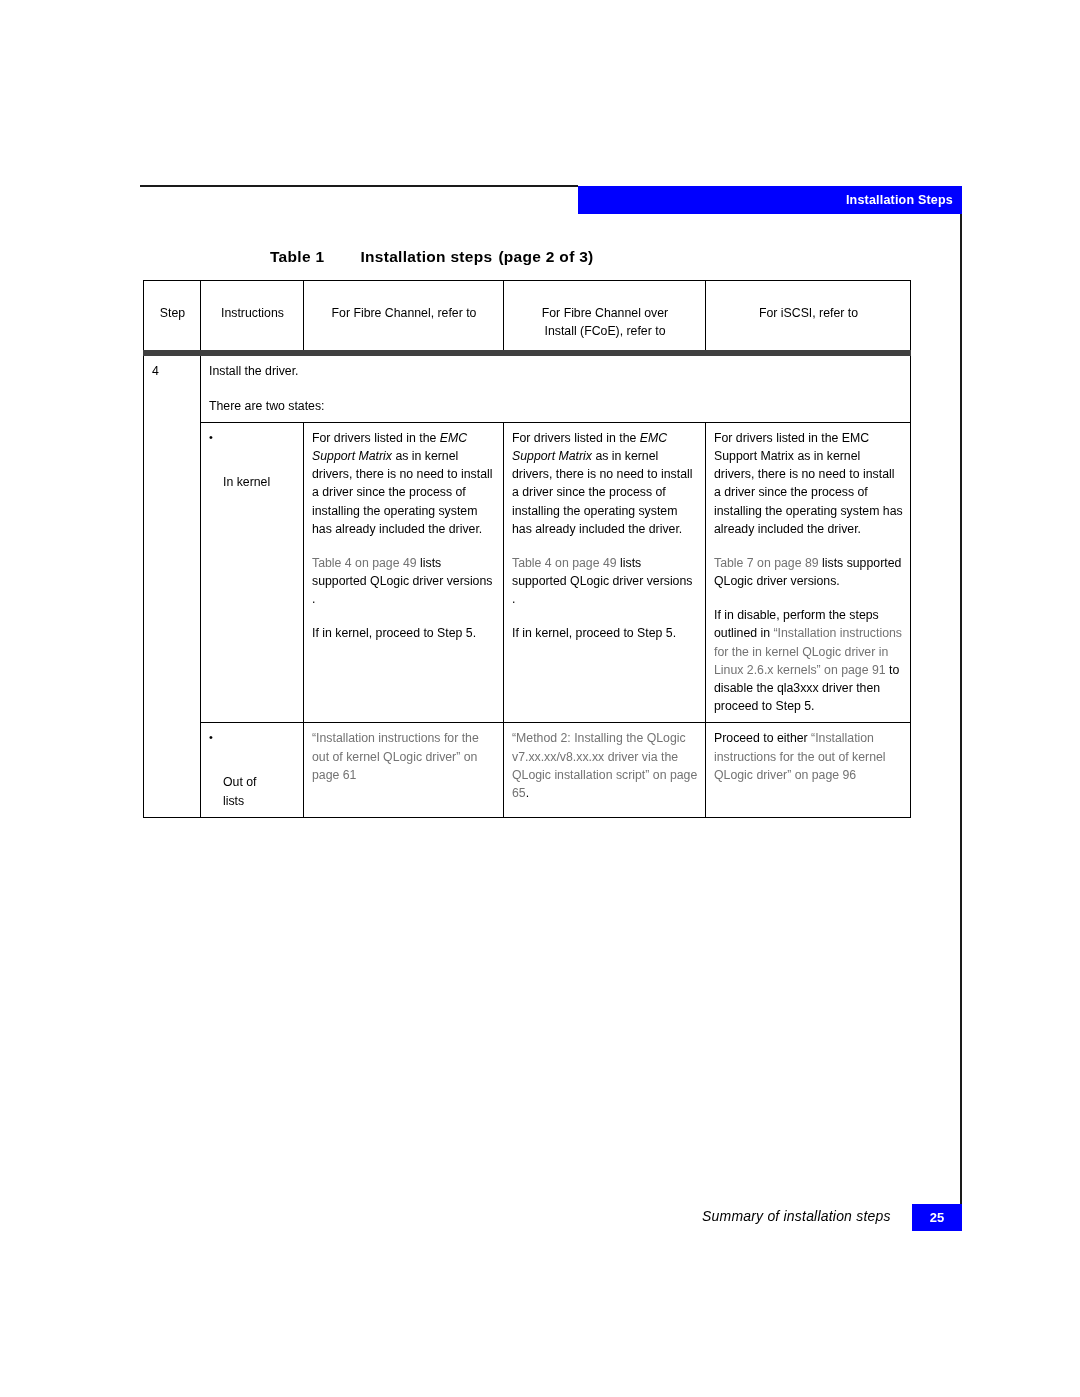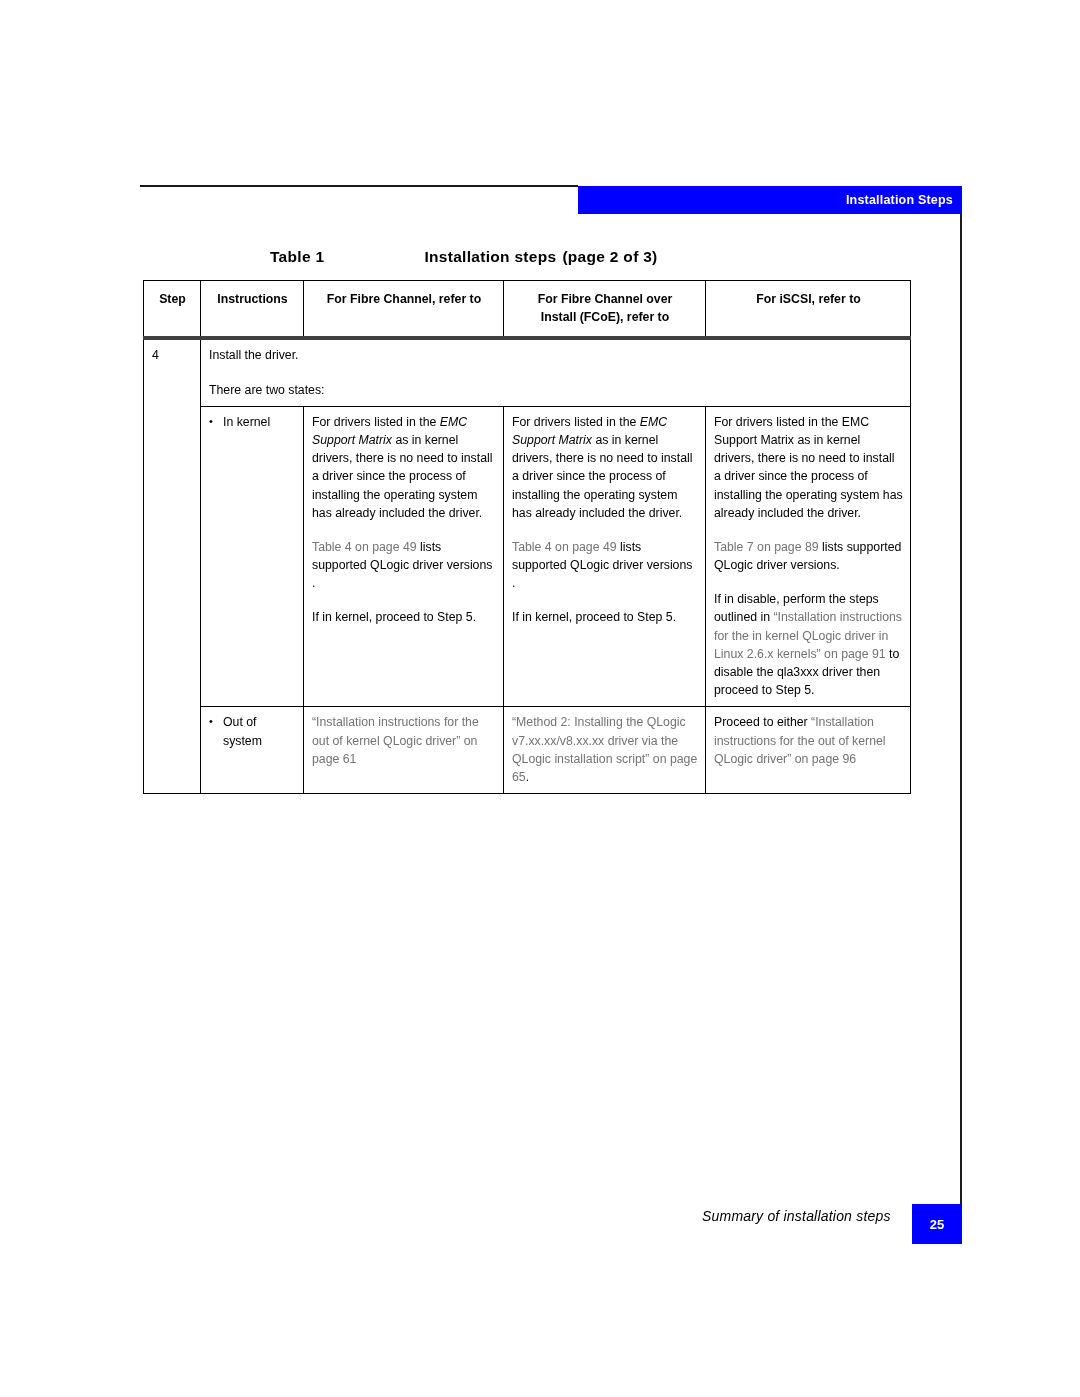--- a/index.html
+++ b/index.html
@@ -54,21 +54,21 @@
   
   .table-caption {
     position: absolute;
     left: 270px;
     top: 248px;
     font-size: 15.5px;
     font-weight: bold;
     letter-spacing: 0.3px;
     white-space: nowrap;
   }
-  .table-caption .cap-num { margin-right: 100px; }
+  .table-caption .cap-num { margin-right: 36px; }
   .table-caption .cap-gap { display: inline-block; width: 6px; }
 
   
   .tbl-wrap {
     position: absolute;
     left: 143px;
     top: 280px;
     width: 767px;
   }
   table.doc-table {
@@ -78,25 +78,25 @@
     font-size: 12.3px;
     line-height: 1.48;
   }
   table.doc-table th,
   table.doc-table td {
     vertical-align: top;
     padding: 6px 7px 7px 8px;
     border: 1px solid #000000;
   }
   table.doc-table thead th {
-    font-weight: bold;
+    font-weight: normal;
     font-size: 12.3px;
-    padding-top: 9px;
+    padding-top: 23px;
     padding-bottom: 10px;
-    border-bottom: 4px solid #404040;
+    border-bottom: 6px solid #404040;
   }
   .col-step    { width: 57px; }
   .col-instr   { width: 103px; }
   .col-fc      { width: 200px; }
   .col-fcoe    { width: 202px; }
   .col-iscsi   { width: 205px; }
 
   
   td.step-cell {
     border-bottom: none;
@@ -114,21 +114,21 @@
   .bullet-row {
     display: flex;
     align-items: flex-start;
   }
   .bullet-dot {
     width: 14px;
     flex: 0 0 14px;
     font-size: 11px;
     line-height: 1.55;
   }
-  .bullet-text { flex: 1 1 auto; }
+  .bullet-text { flex: 1 1 auto; margin-top: 44px; }
 
   p.cp { margin: 0 0 0 0; }
   p.cp + p.cp { margin-top: 16px; }
   .link { color: #737373; }
   .ital { font-style: italic; }
 
   
   .footer-text {
     position: absolute;
     left: 702px;
@@ -136,21 +136,21 @@
     font-size: 14px;
     font-style: italic;
     letter-spacing: 0.2px;
     white-space: nowrap;
   }
   .footer-page {
     position: absolute;
     left: 912px;
     top: 1204px;
     width: 50px;
-    height: 40px;
+    height: 27px;
     background: #0000ff;
     color: #ffffff;
     font-size: 13px;
     font-weight: bold;
     display: flex;
     align-items: center;
     justify-content: center;
     text-align: center;
   }
 </style>
@@ -223,21 +223,21 @@
           <p class="cp"><span>If in disable, perform the steps outlined in </span><span class="link">“Installation instructions for the in kernel QLogic driver in Linux 2.6.x kernels” on page 91</span><span> to disable the qla3xxx driver then proceed to Step 5.</span></p>
         </td>
       </tr>
 
       <tr>
         <td class="bot-cell">
           <div class="bullet-row">
             <span class="bullet-dot">•</span>
             <span class="bullet-text">
               <span>Out of</span><br>
-              <span>system</span>
+              <span>lists</span>
             </span>
           </div>
         </td>
         <td class="bot-cell">
           <p class="cp"><span class="link">“Installation instructions for the out of kernel QLogic driver” on page 61</span></p>
         </td>
         <td class="bot-cell">
           <p class="cp"><span class="link">“Method 2: Installing the QLogic v7.xx.xx/v8.xx.xx driver via the QLogic installation script” on page 65</span><span>.</span></p>
         </td>
         <td class="bot-cell">

